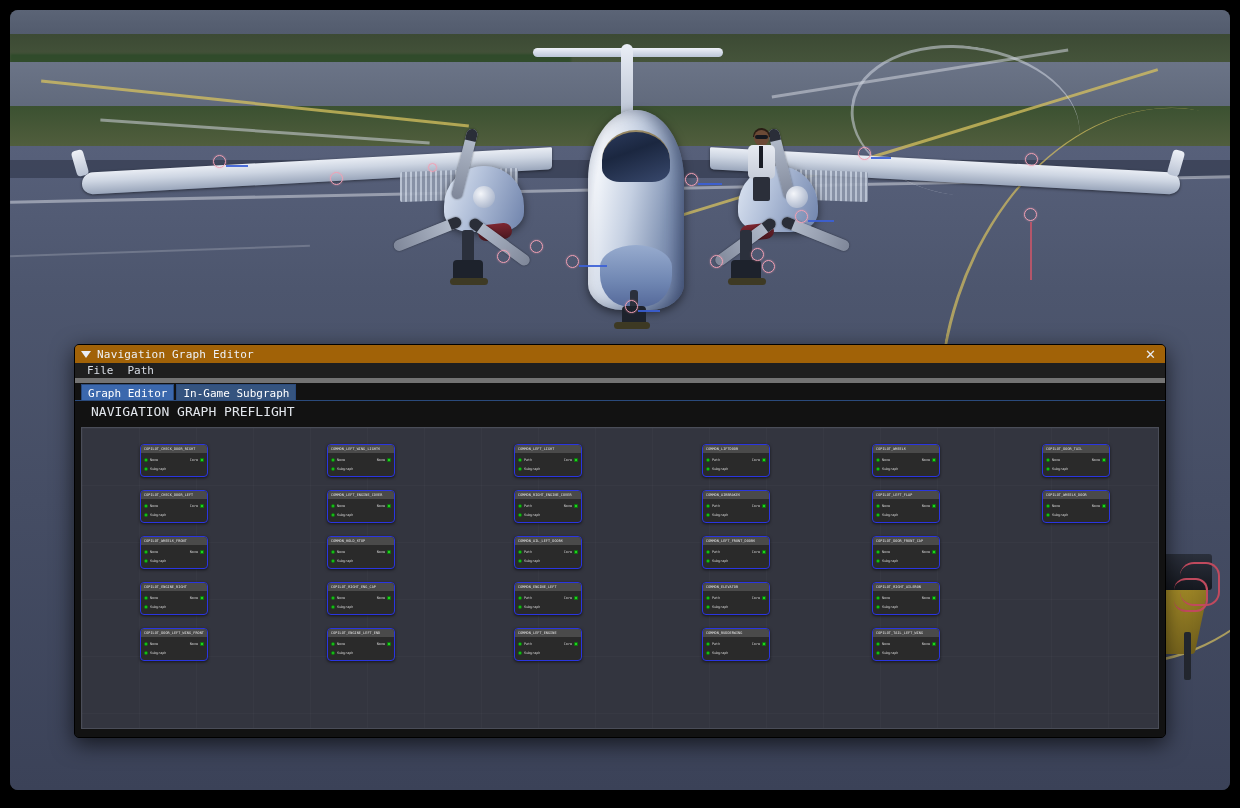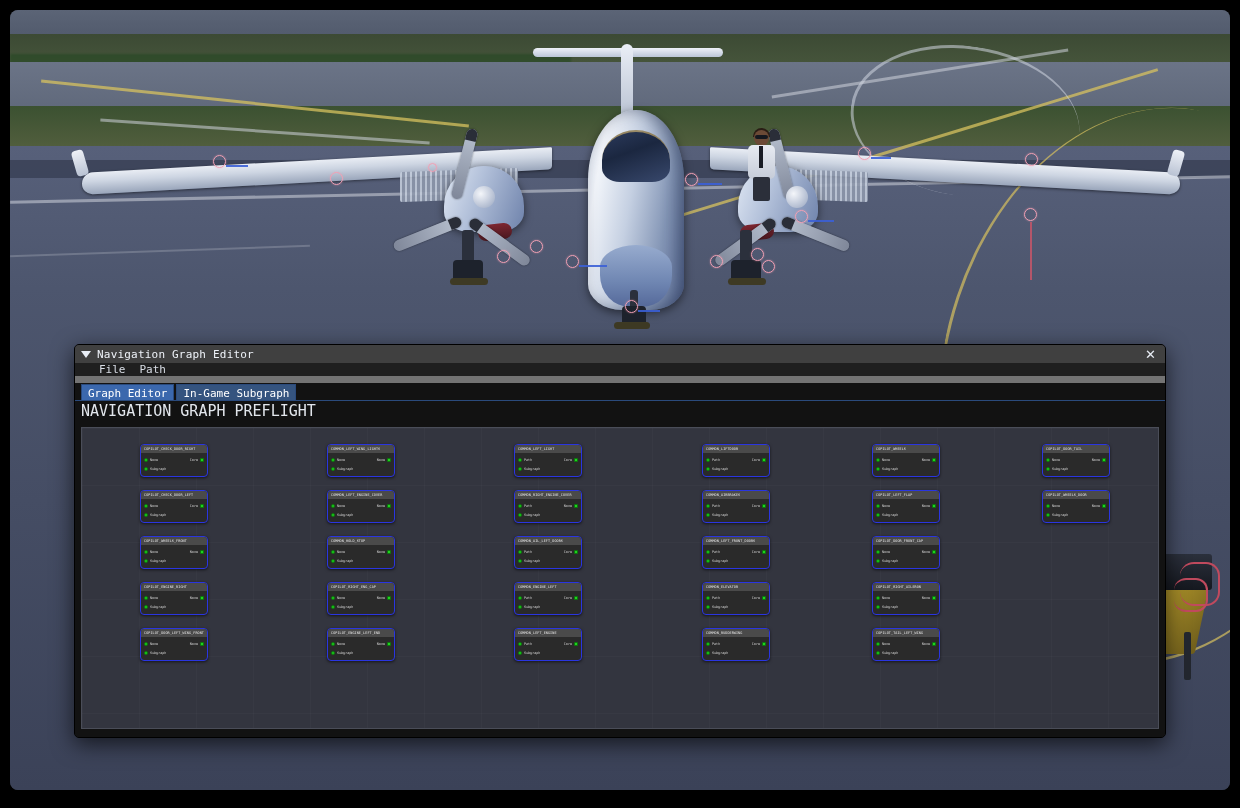--- a/index.html
+++ b/index.html
@@ -189,57 +189,57 @@
     width:1092px; height:394px;
     background:#1c1c1c;
     border:1px solid #000;
     border-radius:5px;
     box-shadow:0 6px 22px rgba(0,0,0,.65);
     overflow:hidden;
     display:flex; flex-direction:column;
   }
   #titlebar {
     height:18px;
-    background:#404040;
+    background:#a16207;
     display:flex; align-items:center;
     padding:0 4px 0 6px;
     flex:0 0 auto;
   }
   .tri {
     width:0;height:0;border-left:5px solid transparent;border-right:5px solid transparent;
     border-top:7px solid #e9eef6; margin-right:6px;
   }
   #win-title { color:#eef2f8; font-size:11px; letter-spacing:.2px; }
   #win-close {
     margin-left:auto; color:#e9eef6; font-size:13px; line-height:1;
     padding:0 5px; cursor:pointer; font-family:"DejaVu Sans", sans-serif;
   }
   #menubar {
     height:20px; background:#1f1f1f; display:flex; align-items:center;
-    padding-left:24px; gap:14px; flex:0 0 auto;
-    border-bottom:7px solid #737373;
+    padding-left:12px; gap:14px; flex:0 0 auto;
+    border-bottom:5px solid #737373;
   }
   .menu-item { color:#d8dde5; font-size:11px; cursor:pointer; }
 
   #tabrow {
     height:18px; background:#121212; display:flex; align-items:stretch;
     padding:1px 0 0 6px; flex:0 0 auto;
     border-bottom:1px solid #2a4a7c;
   }
   .tab {
     background:#3b68ad; color:#ffffff; font-size:11px;
     padding:1px 6px 0 6px; display:flex; align-items:center;
     border:1px solid #2a4a7c; border-bottom:none; cursor:pointer;
     margin-right:2px;
   }
   .tab.alt { background:#35547f; }
 
   #graph-label {
-    height:20px; background:#121212; color:#e2e6ec; font-size:15px;
-    display:flex; align-items:center; padding-left:6px; flex:0 0 auto;
+    height:20px; background:#121212; color:#e2e6ec; font-size:13px;
+    display:flex; align-items:center; padding-left:16px; flex:0 0 auto;
   }
   #graph-tabrow {
     height:18px; background:#121212; display:flex; align-items:stretch;
     padding-left:6px; flex:0 0 auto;
   }
   .gtab {
     background:#3b68ad; color:#fff; font-size:11px;
     padding:0 6px; display:flex; align-items:center; cursor:pointer;
     border:1px solid #2a4a7c;
   }

